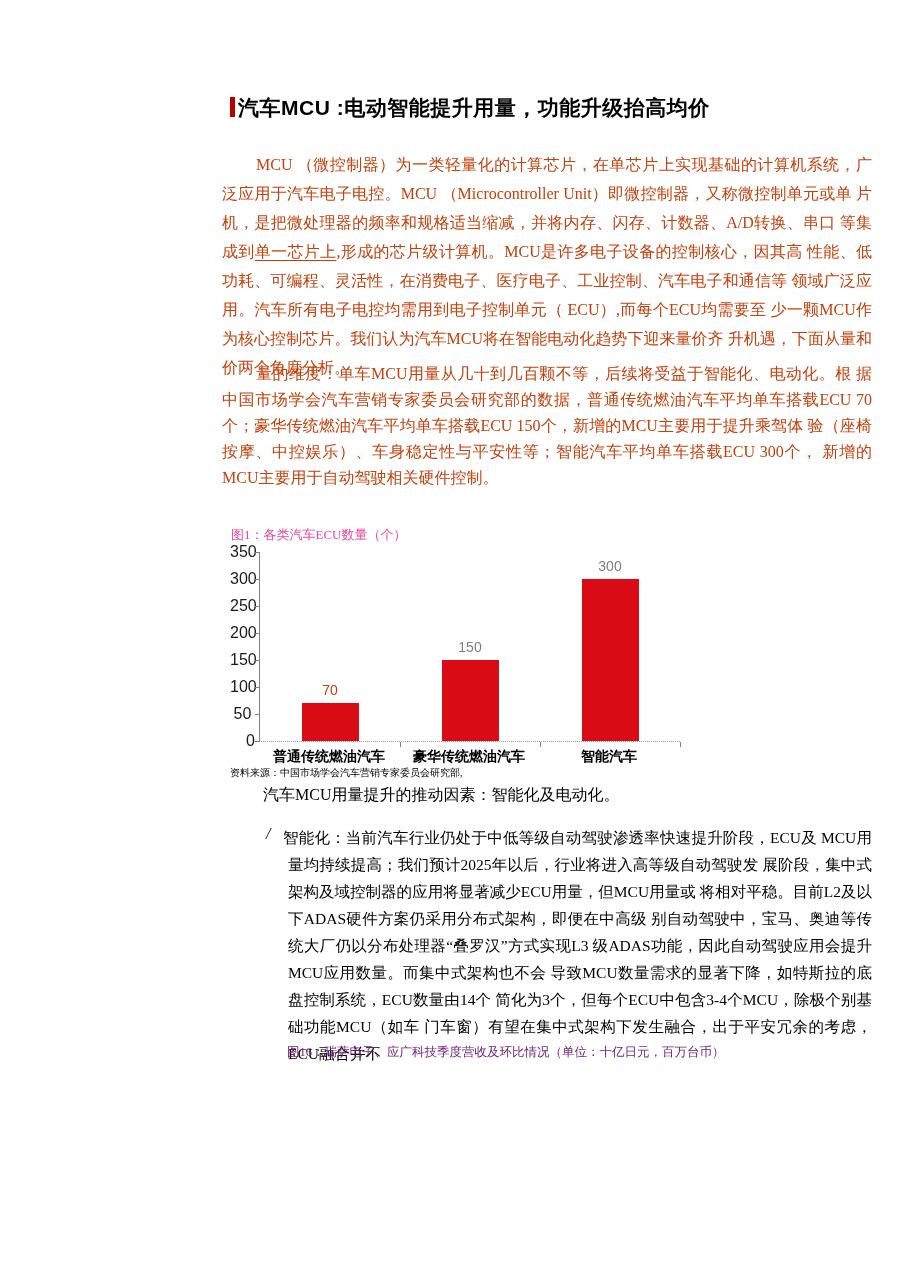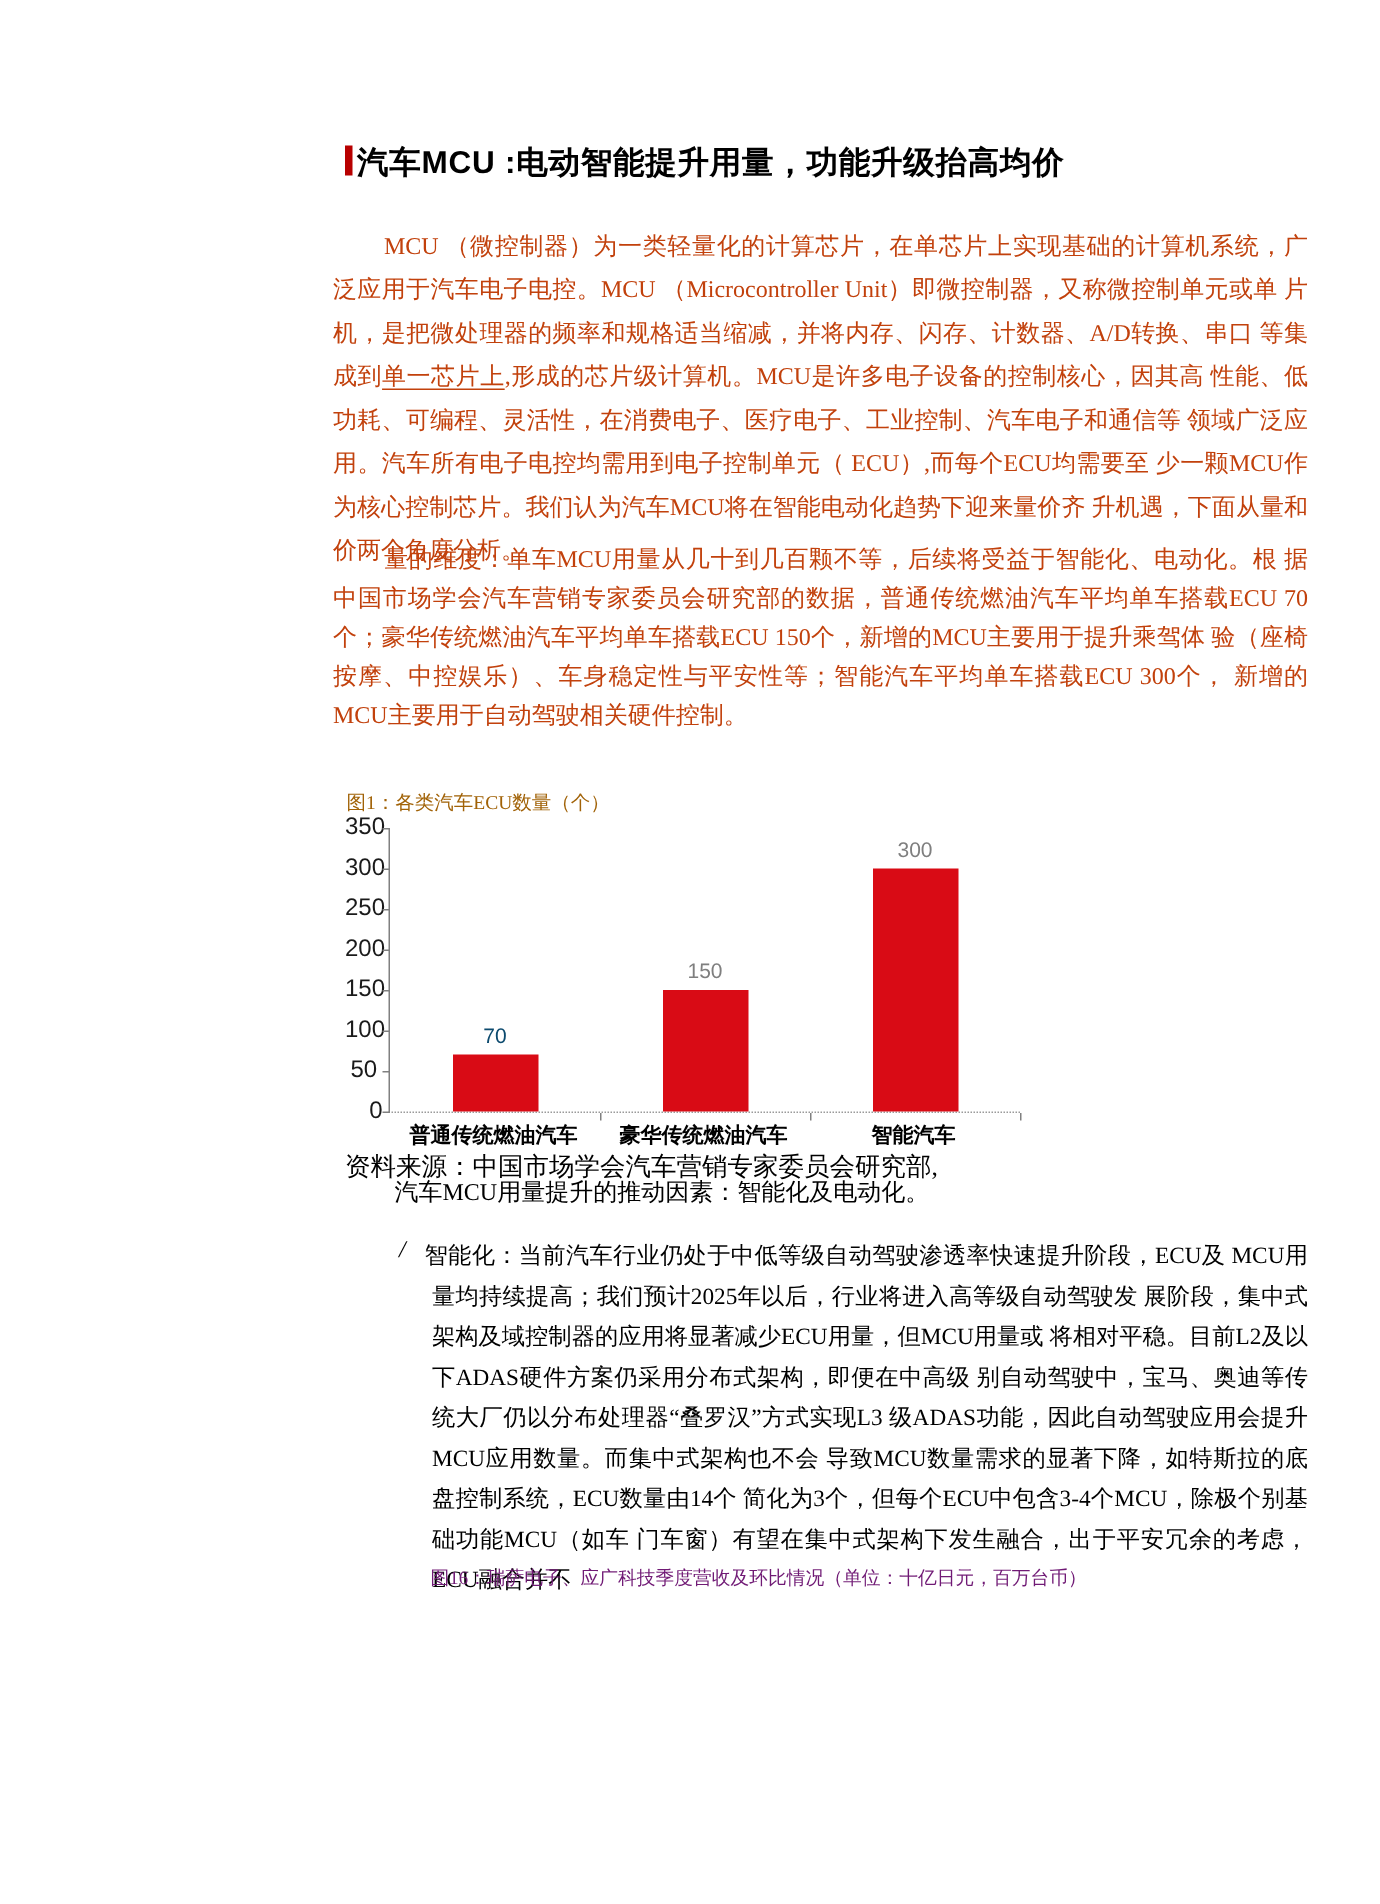--- a/index.html
+++ b/index.html
@@ -28,40 +28,40 @@
   
   .body-para {
     position:absolute; left:222px; width:650px; margin:0;
     font-size:16px; text-align:justify; color:#c2410c;
   }
   .para1 { top:150px; line-height:29px; text-indent:34px; }
   .para2 { top:361px; line-height:26px; text-indent:34px; }
   .u { text-decoration:underline; text-underline-offset:3px; }
 
   
-  .chart-title { position:absolute; left:231px; top:526px; font-size:13px; color:#a16207; }
+  .chart-title { position:absolute; left:231px; top:526px; font-size:13px; color:#ec4899; }
   .chart {
     position:absolute; left:230px; top:552px; width:452px; height:215px;
     font-family:"Liberation Sans","DejaVu Sans",sans-serif;
   }
   .y-axis { position:absolute; left:0; top:0; width:25px; height:189px; }
   .y-lab { position:absolute; right:0; width:25px; text-align:right; font-size:16px; line-height:16px; color:#1a1a1a; }
   .plot {
     position:absolute; left:29px; top:0; width:420px; height:189px;
     border-left:1px solid #808080; border-bottom:1px dotted #9a9a9a;
     display:flex; align-items:flex-end;
   }
   .y-tick { position:absolute; left:-5px; width:5px; height:1px; background:#808080; }
   .cell { position:relative; flex:1; height:100%; display:flex; flex-direction:column; align-items:center; justify-content:flex-end; }
   .cell::after { content:""; position:absolute; right:-1px; bottom:-6px; width:1px; height:5px; background:#808080; }
   .bar-value { font-size:14px; margin-bottom:5px; }
   .bar { width:57px; }
   .x-labels { position:absolute; left:29px; top:196px; width:420px; display:flex; }
   .x-lab { flex:1; text-align:center; font-size:14px; font-weight:bold; color:#000; }
-  .chart-source { position:absolute; left:230px; top:766px; font-size:17px; color:#000; }
+  .chart-source { position:absolute; left:230px; top:766px; font-size:10px; color:#000; }
 
   
   .lead { position:absolute; left:263px; top:785px; margin:0; font-size:16px; }
 
   
   .bullet { position:absolute; left:266px; top:824px; width:606px; }
   .bullet-marker { position:absolute; left:0; top:1px; font-size:16px; font-style:italic; }
   .bullet-text {
     margin:0; padding-left:22px; text-indent:-5px;
     font-size:15.5px; line-height:27px; text-align:justify;
@@ -97,21 +97,21 @@
     <div class="plot" id="plot">
         <div class="y-tick" style="top: 0px; background: rgb(128, 128, 128);"></div>
         <div class="y-tick" style="top: 27px; background: rgb(128, 128, 128);"></div>
         <div class="y-tick" style="top: 54px; background: rgb(128, 128, 128);"></div>
         <div class="y-tick" style="top: 81px; background: rgb(128, 128, 128);"></div>
         <div class="y-tick" style="top: 108px; background: rgb(128, 128, 128);"></div>
         <div class="y-tick" style="top: 135px; background: rgb(128, 128, 128);"></div>
         <div class="y-tick" style="top: 162px; background: rgb(128, 128, 128);"></div>
         <div class="y-tick" style="top: 189px; background: rgb(128, 128, 128);"></div>
         <div class="cell">
-          <div class="bar-value" style="color: #0c4a6e;">70</div>
+          <div class="bar-value" style="color: #c2410c;">70</div>
           <div class="bar" style="height: 38px; background: rgb(217, 11, 21);"></div>
         </div>
         <div class="cell">
           <div class="bar-value" style="color: rgb(127, 127, 127);">150</div>
           <div class="bar" style="height: 81px; background: rgb(217, 11, 21);"></div>
         </div>
         <div class="cell">
           <div class="bar-value" style="color: rgb(127, 127, 127);">300</div>
           <div class="bar" style="height: 162px; background: rgb(217, 11, 21);"></div>
         </div>

